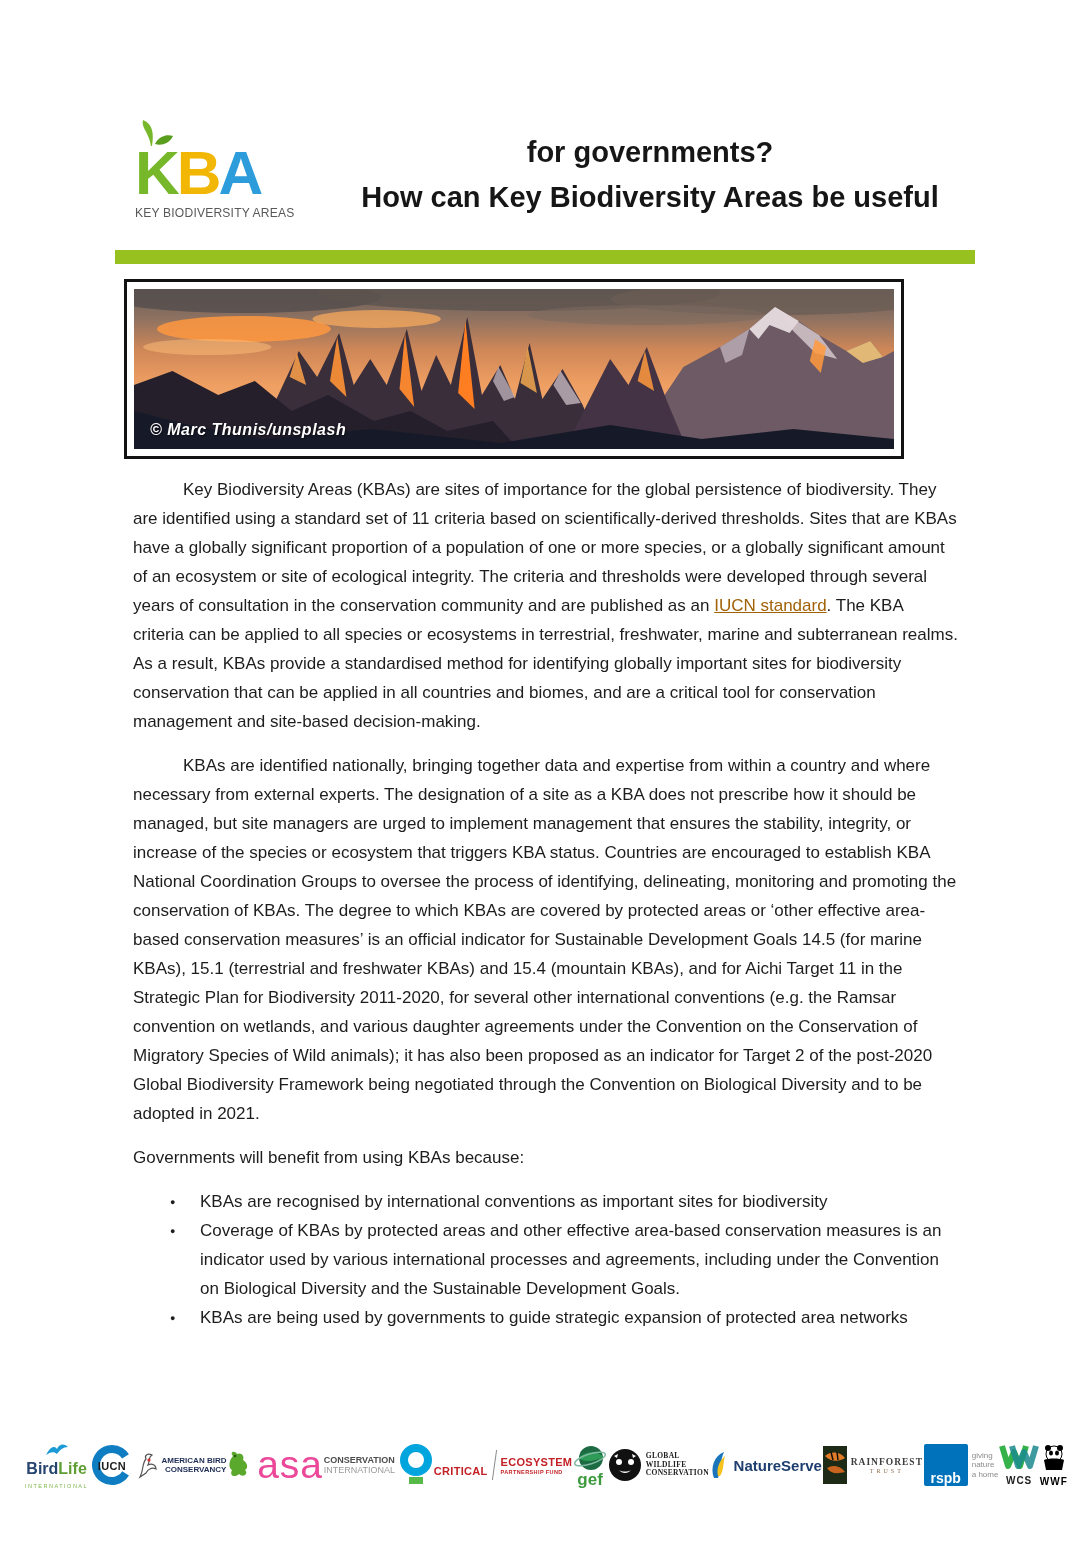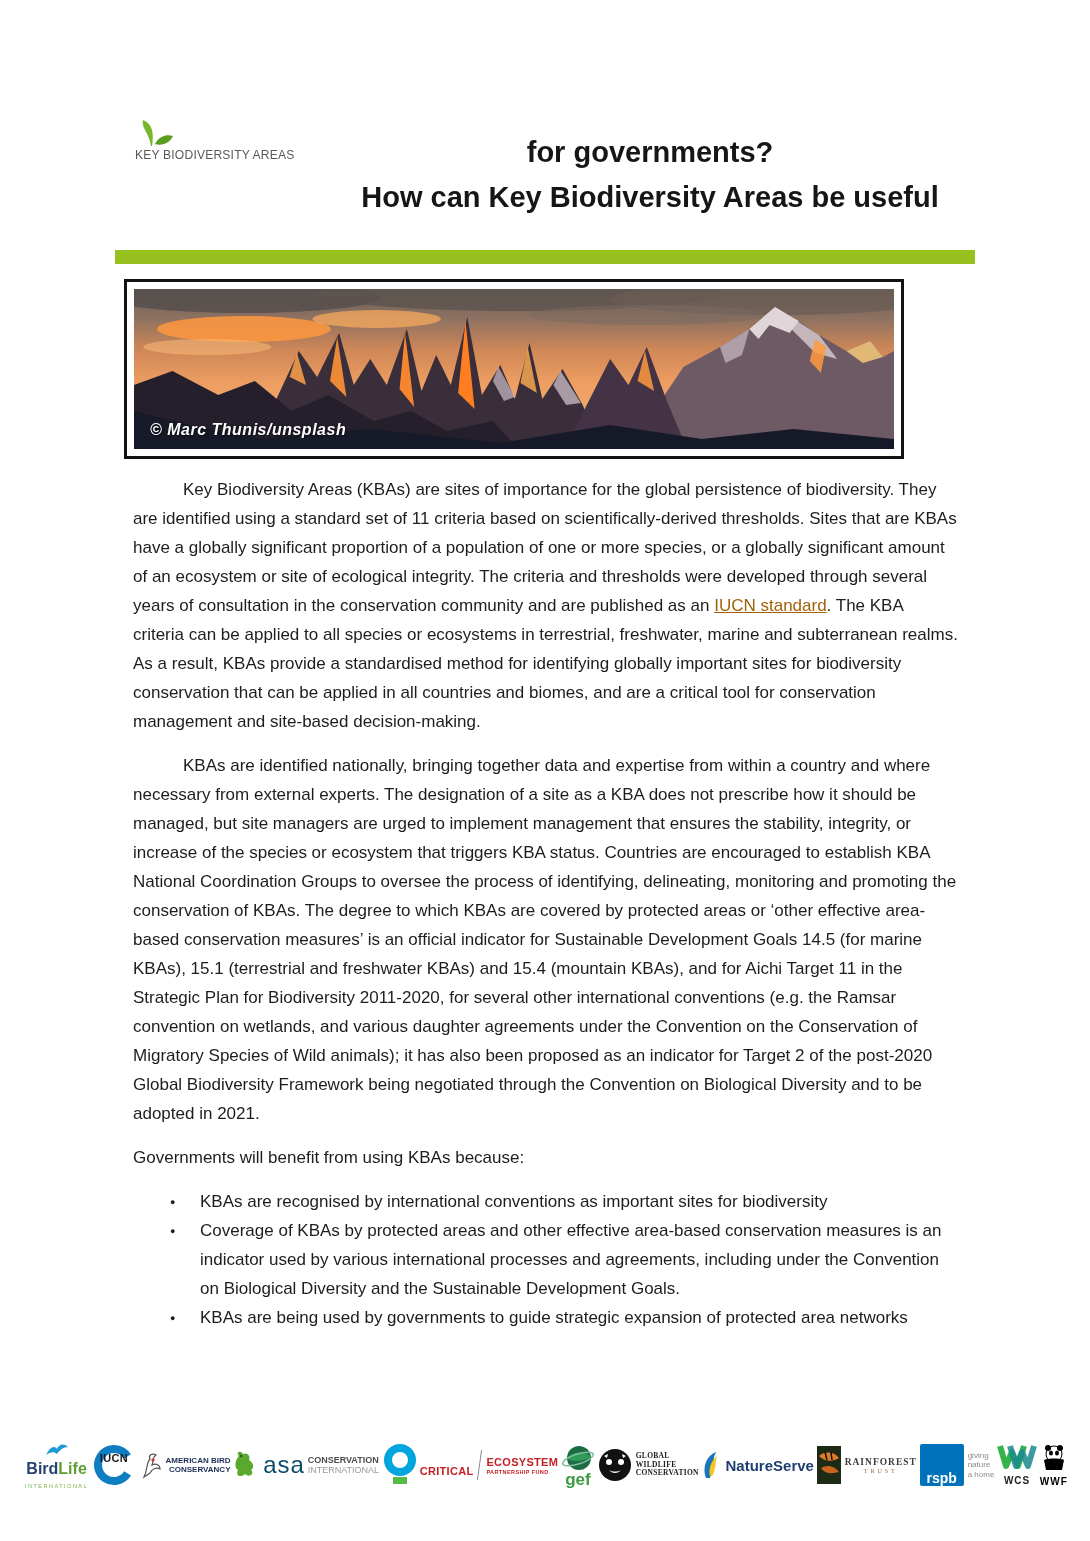--- a/index.html
+++ b/index.html
@@ -36,26 +36,26 @@
   .footer{position:absolute;left:25px;right:22px;bottom:52px;display:flex;
     align-items:center;justify-content:space-between;}
   .lg{display:flex;align-items:center;gap:4px;}
   .lg-col{display:flex;flex-direction:column;align-items:center;}
   
   .birdlife-name{font-size:16px;font-weight:bold;color:#27436f;line-height:16px;}
   .birdlife-name .life{color:#5f9e32;}
   .birdlife-sub{font-size:5.5px;color:#7ab648;letter-spacing:1.5px;margin-top:2px;}
   
   .iucn-wrap{position:relative;width:46px;height:46px;}
-  .iucn-wrap span{position:absolute;left:0;right:0;top:10px;text-align:center;
+  .iucn-wrap span{position:absolute;left:0;right:0;top:18px;text-align:center;
     font-size:11px;font-weight:bold;color:#1c1c1c;letter-spacing:.3px;}
   
   .abc-text{font-size:8px;font-weight:bold;color:#1d2c54;line-height:9px;text-align:right;}
   
-  .asa-word{font-size:24px;color:#0c4a6e;line-height:28px;letter-spacing:1px;}
+  .asa-word{font-size:39px;color:#ec4899;line-height:28px;letter-spacing:1px;}
   
   .ci-text{font-size:9px;font-weight:bold;color:#4d4d4f;line-height:10px;}
   .ci-text .sub{font-weight:normal;color:#9a9a9c;}
   
   .cepf{align-items:center;}
   .cepf-w1{font-size:11px;font-weight:bold;color:#c32026;letter-spacing:.3px;margin-top:12px;}
   .cepf-bar{width:1px;height:30px;background:#8a8a8a;margin:0 2px;transform:skewX(-8deg);}
   .cepf-col{display:flex;flex-direction:column;}
   .cepf-w2{font-size:11px;font-weight:bold;color:#c32026;letter-spacing:.3px;}
   .cepf-sub{font-size:5.5px;font-weight:bold;color:#c32026;letter-spacing:.4px;margin-top:1px;}
@@ -85,20 +85,21 @@
 <body>
 
 <div class="header">
   <div class="logo-block">
     <span class="leaves">
       <svg width="44" height="30" viewBox="0 0 44 30">
         <path d="M12 28 C10 14 2 10 4 2 C14 6 15 16 13 28 Z" fill="#76B82A"></path>
         <path d="M16 26 C20 18 28 16 34 18 C30 26 22 28 16 26 Z" fill="#5A9E1E"></path>
       </svg>
     </span>
+    <div class="kba-letters"><span class="kba-k">K</span><span class="kba-b">B</span><span class="kba-a">A</span></div>
     <div class="kba-tagline">KEY BIODIVERSITY AREAS</div>
   </div>
   <div class="title-block">
     <div>for governments?</div>
     <div>How can Key Biodiversity Areas be useful</div>
   </div>
 </div>
 
 <div class="green-bar"></div>
 

